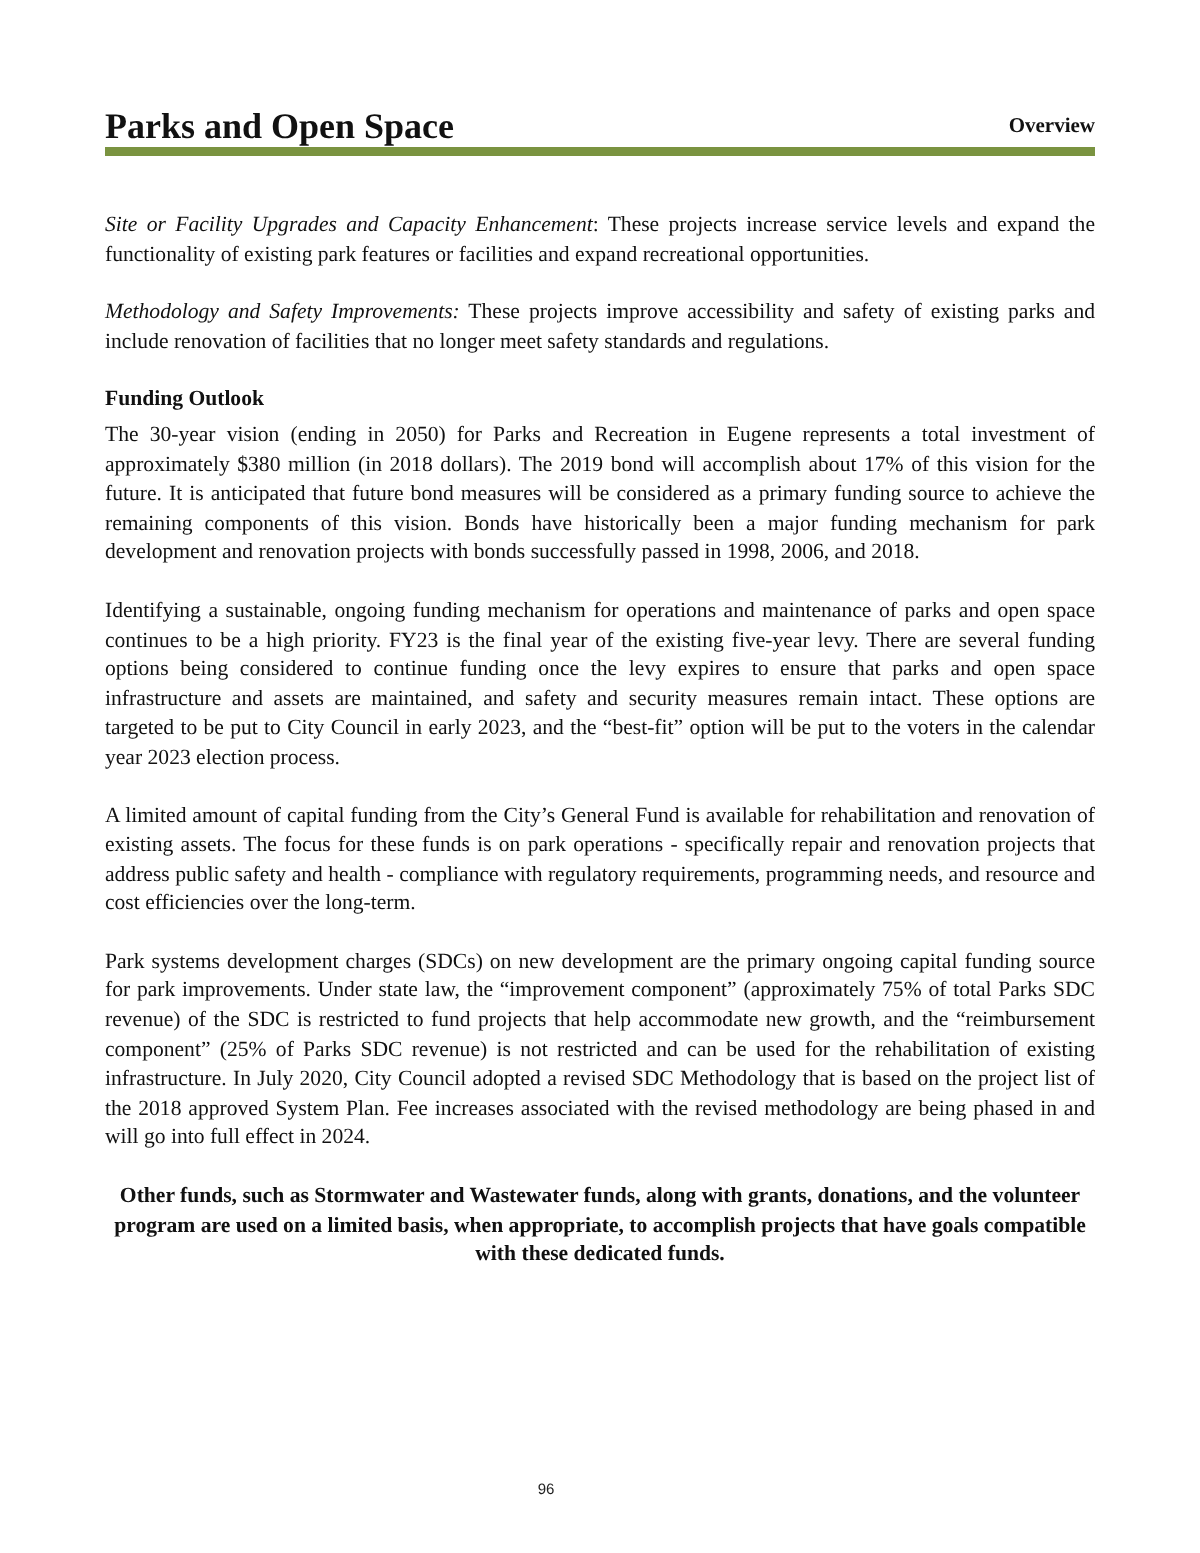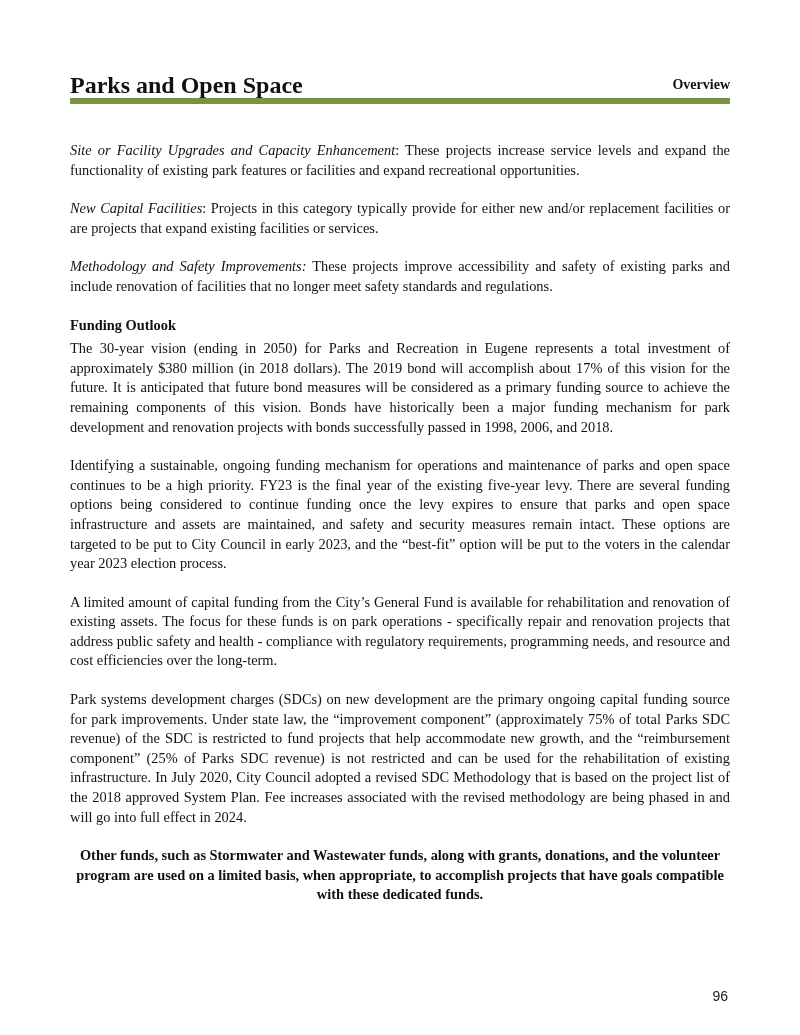--- a/index.html
+++ b/index.html
@@ -8,35 +8,34 @@
     .header { position: absolute; left: 70px; top: 72px; width: 660px; height: 24px;
               display: flex; justify-content: space-between; align-items: flex-end; }
     .header .title { font-weight: bold; font-size: 24px; line-height: 22px; }
     .header .section { font-weight: bold; font-size: 14px; line-height: 22px; }
     .rule { position: absolute; left: 70px; top: 98px; width: 660px; height: 6px; background: #7a9340; }
     .content { position: absolute; left: 70px; top: 141px; width: 660px;
                font-size: 14.4px; line-height: 19.6px; }
     p { margin: 0 0 19px 0; text-align: justify; }
     p.last-left { text-align: center; font-weight: bold; }
     h2 { font-size: 14.4px; font-weight: bold; margin: 0 0 4px 0; line-height: 19.6px; }
-    .page-num { position: absolute; top: 988px; left: 0; width: 728px; text-align: right;
-                font-family: "Liberation Sans", "DejaVu Sans", sans-serif; font-size: 14px; color: #222; }
+    .page-num { position: absolute; top: 988px; left: 0; width: 728px; text-align: center;
+                font-family: "Liberation Sans", "DejaVu Sans", sans-serif; font-size: 10px; color: #222; }
   </style>
 </head>
 <body>
 
 <div class="header">
   <span class="title">Parks and Open Space</span>
   <span class="section">Overview</span>
 </div>
 <div class="rule" style="background: rgb(122, 147, 64);"></div>
 
 <div class="content">
   <p><em>Site or Facility Upgrades and Capacity Enhancement</em><span>:</span><span> These projects increase service levels and expand the functionality of existing park features or facilities and expand recreational opportunities.</span></p>
-  <p><em>New Capital Facilities</em><span>:</span><span> Projects in this category typically provide for either new and/or replacement facilities or are projects that expand existing facilities or services.</span></p>
   <p><em>Methodology and Safety Improvements:</em><span></span><span> These projects improve accessibility and safety of existing parks and include renovation of facilities that no longer meet safety standards and regulations.</span></p>
 
   <h2>Funding Outlook</h2>
   <p>The 30-year vision (ending in 2050) for Parks and Recreation in Eugene represents a total investment of approximately $380 million (in 2018 dollars). The 2019 bond will accomplish about 17% of this vision for the future. It is anticipated that future bond measures will be considered as a primary funding source to achieve the remaining components of this vision. Bonds have historically been a major funding mechanism for park development and renovation projects with bonds successfully passed in 1998, 2006, and 2018.</p>
   <p>Identifying a sustainable, ongoing funding mechanism for operations and maintenance of parks and open space continues to be a high priority. FY23 is the final year of the existing five-year levy. There are several funding options being considered to continue funding once the levy expires to ensure that parks and open space infrastructure and assets are maintained, and safety and security measures remain intact. These options are targeted to be put to City Council in early 2023, and the “best-fit” option will be put to the voters in the calendar year 2023 election process.</p>
   <p>A limited amount of capital funding from the City’s General Fund is available for rehabilitation and renovation of existing assets. The focus for these funds is on park operations - specifically repair and renovation projects that address public safety and health - compliance with regulatory requirements, programming needs, and resource and cost efficiencies over the long-term.</p>
   <p>Park systems development charges (SDCs) on new development are the primary ongoing capital funding source for park improvements. Under state law, the “improvement component” (approximately 75% of total Parks SDC revenue) of the SDC is restricted to fund projects that help accommodate new growth, and the “reimbursement component” (25% of Parks SDC revenue) is not restricted and can be used for the rehabilitation of existing infrastructure.  In July 2020, City Council adopted a revised SDC Methodology that is based on the project list of the 2018 approved System Plan. Fee increases associated with the revised methodology are being phased in and will go into full effect in 2024.</p>
   <p class="last-left">Other funds, such as Stormwater and Wastewater funds, along with grants, donations, and the volunteer program are used on a limited basis, when appropriate, to accomplish projects that have goals compatible with these dedicated funds.</p>
 </div>
 

